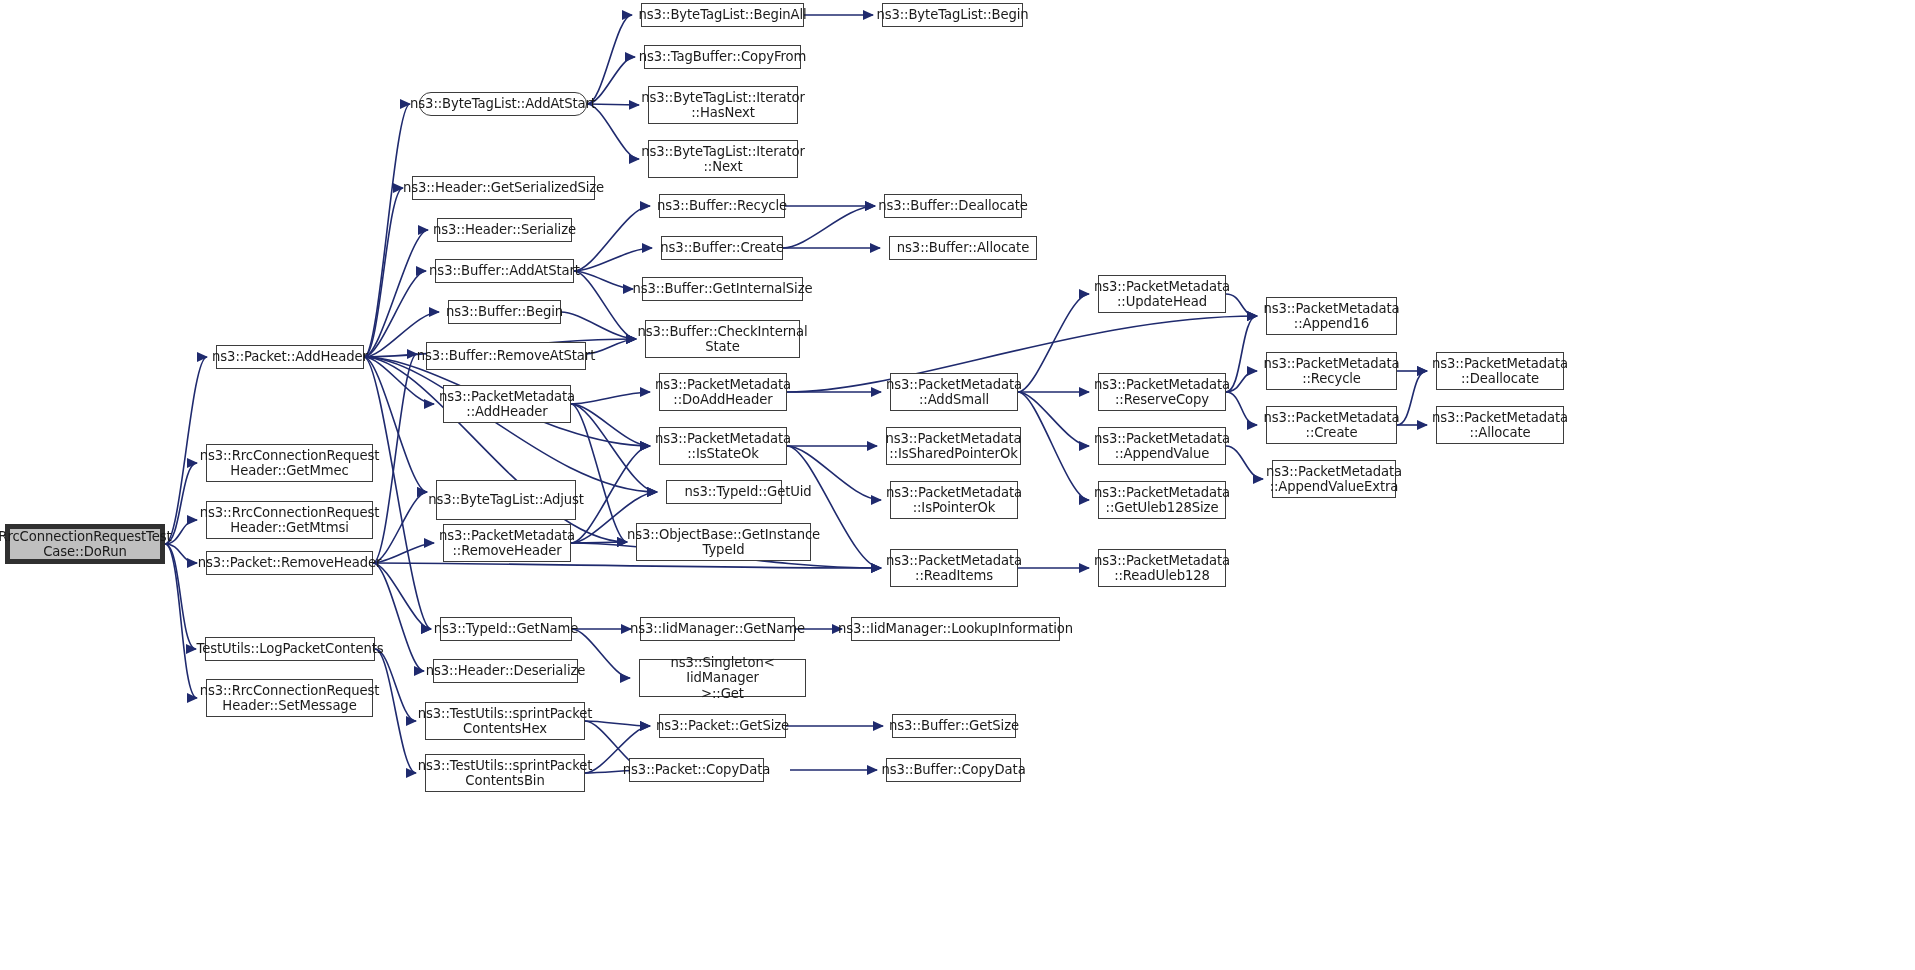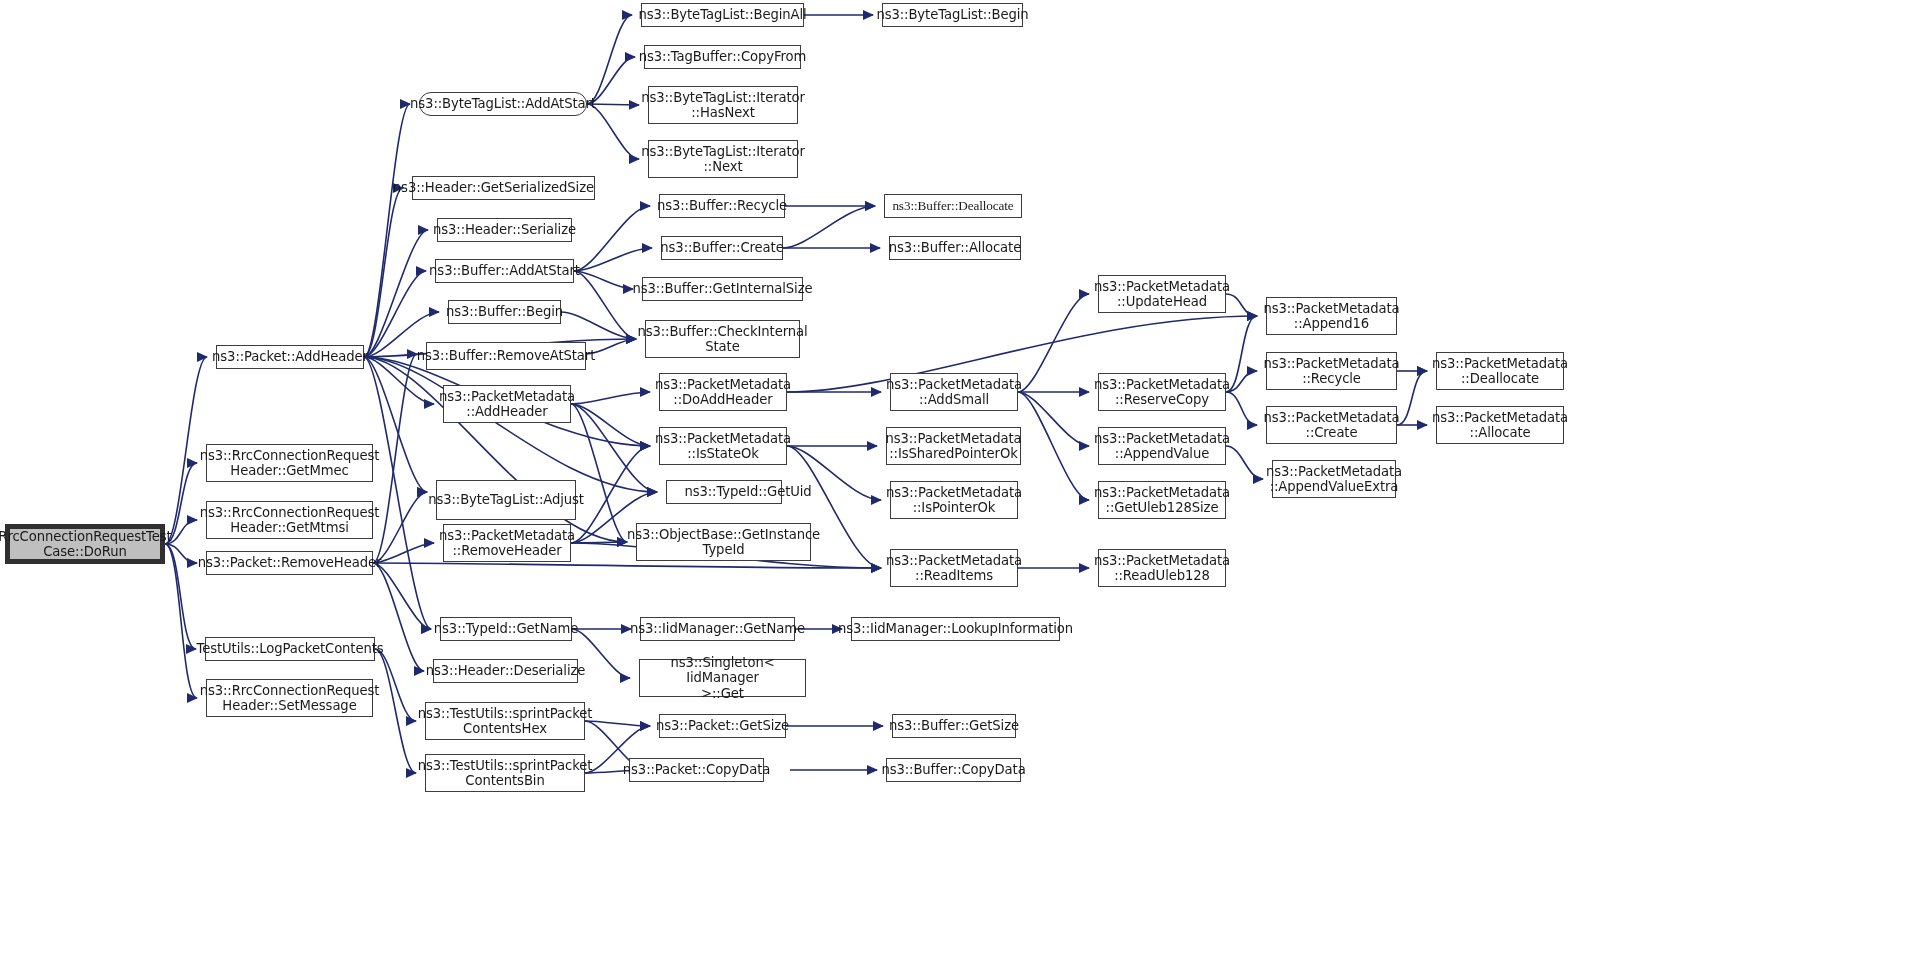--- a/index.html
+++ b/index.html
@@ -135,21 +135,21 @@
     <div class="node" style="left: 216px; top: 345px; width: 148px; height: 24px; background: rgb(255, 255, 255); border-color: rgb(61, 61, 61); color: rgb(26, 26, 26);"><span>ns3::Packet::AddHeader</span></div>
     <div class="node" style="left: 206px; top: 444px; width: 167px; height: 38px; background: rgb(255, 255, 255); border-color: rgb(61, 61, 61); color: rgb(26, 26, 26);"><span>ns3::RrcConnectionRequest
 Header::GetMmec</span></div>
     <div class="node" style="left: 206px; top: 501px; width: 167px; height: 38px; background: rgb(255, 255, 255); border-color: rgb(61, 61, 61); color: rgb(26, 26, 26);"><span>ns3::RrcConnectionRequest
 Header::GetMtmsi</span></div>
     <div class="node" style="left: 206px; top: 551px; width: 167px; height: 24px; background: rgb(255, 255, 255); border-color: rgb(61, 61, 61); color: rgb(26, 26, 26);"><span>ns3::Packet::RemoveHeader</span></div>
     <div class="node" style="left: 205px; top: 637px; width: 170px; height: 24px; background: rgb(255, 255, 255); border-color: rgb(61, 61, 61); color: rgb(26, 26, 26);"><span>TestUtils::LogPacketContents</span></div>
     <div class="node" style="left: 206px; top: 679px; width: 167px; height: 38px; background: rgb(255, 255, 255); border-color: rgb(61, 61, 61); color: rgb(26, 26, 26);"><span>ns3::RrcConnectionRequest
 Header::SetMessage</span></div>
     <div class="node" style="left: 419px; top: 92px; width: 168px; height: 24px; background: rgb(255, 255, 255); border-color: rgb(61, 61, 61); color: rgb(26, 26, 26); border-radius: 12px;"><span>ns3::ByteTagList::AddAtStart</span></div>
-    <div class="node" style="left: 412px; top: 176px; width: 183px; height: 24px; background: rgb(255, 255, 255); border-color: rgb(61, 61, 61); color: rgb(26, 26, 26); justify-content: flex-end;"><span>ns3::Header::GetSerializedSize</span></div>
+    <div class="node" style="left: 412px; top: 176px; width: 183px; height: 24px; background: rgb(255, 255, 255); border-color: rgb(61, 61, 61); color: rgb(26, 26, 26);"><span>ns3::Header::GetSerializedSize</span></div>
     <div class="node" style="left: 437px; top: 218px; width: 135px; height: 24px; background: rgb(255, 255, 255); border-color: rgb(61, 61, 61); color: rgb(26, 26, 26);"><span>ns3::Header::Serialize</span></div>
     <div class="node" style="left: 435px; top: 259px; width: 139px; height: 24px; background: rgb(255, 255, 255); border-color: rgb(61, 61, 61); color: rgb(26, 26, 26);"><span>ns3::Buffer::AddAtStart</span></div>
     <div class="node" style="left: 448px; top: 300px; width: 113px; height: 24px; background: rgb(255, 255, 255); border-color: rgb(61, 61, 61); color: rgb(26, 26, 26);"><span>ns3::Buffer::Begin</span></div>
     <div class="node" style="left: 426px; top: 342px; width: 160px; height: 28px; background: rgb(255, 255, 255); border-color: rgb(61, 61, 61); color: rgb(26, 26, 26);"><span>ns3::Buffer::RemoveAtStart</span></div>
     <div class="node" style="left: 443px; top: 385px; width: 128px; height: 38px; background: rgb(255, 255, 255); border-color: rgb(61, 61, 61); color: rgb(26, 26, 26);"><span>ns3::PacketMetadata
 ::AddHeader</span></div>
     <div class="node" style="left: 436px; top: 480px; width: 140px; height: 40px; background: rgb(255, 255, 255); border-color: rgb(61, 61, 61); color: rgb(26, 26, 26);"><span>ns3::ByteTagList::Adjust</span></div>
     <div class="node" style="left: 443px; top: 524px; width: 128px; height: 38px; background: rgb(255, 255, 255); border-color: rgb(61, 61, 61); color: rgb(26, 26, 26);"><span>ns3::PacketMetadata
 ::RemoveHeader</span></div>
     <div class="node" style="left: 440px; top: 617px; width: 132px; height: 24px; background: rgb(255, 255, 255); border-color: rgb(61, 61, 61); color: rgb(26, 26, 26);"><span>ns3::TypeId::GetName</span></div>
@@ -175,22 +175,22 @@
 ::IsStateOk</span></div>
     <div class="node" style="left: 666px; top: 480px; width: 116px; height: 24px; background: rgb(255, 255, 255); border-color: rgb(61, 61, 61); color: rgb(26, 26, 26); padding-left: 48px;"><span>ns3::TypeId::GetUid</span></div>
     <div class="node" style="left: 636px; top: 523px; width: 175px; height: 38px; background: rgb(255, 255, 255); border-color: rgb(61, 61, 61); color: rgb(26, 26, 26);"><span>ns3::ObjectBase::GetInstance
 TypeId</span></div>
     <div class="node" style="left: 640px; top: 617px; width: 155px; height: 24px; background: rgb(255, 255, 255); border-color: rgb(61, 61, 61); color: rgb(26, 26, 26);"><span>ns3::IidManager::GetName</span></div>
     <div class="node" style="left: 639px; top: 659px; width: 167px; height: 38px; background: rgb(255, 255, 255); border-color: rgb(61, 61, 61); color: rgb(26, 26, 26);"><span>ns3::Singleton&lt; IidManager
  &gt;::Get</span></div>
     <div class="node" style="left: 659px; top: 714px; width: 127px; height: 24px; background: rgb(255, 255, 255); border-color: rgb(61, 61, 61); color: rgb(26, 26, 26);"><span>ns3::Packet::GetSize</span></div>
     <div class="node" style="left: 629px; top: 758px; width: 135px; height: 24px; background: rgb(255, 255, 255); border-color: rgb(61, 61, 61); color: rgb(26, 26, 26);"><span>ns3::Packet::CopyData</span></div>
     <div class="node" style="left: 882px; top: 3px; width: 141px; height: 24px; background: rgb(255, 255, 255); border-color: rgb(61, 61, 61); color: rgb(26, 26, 26);"><span>ns3::ByteTagList::Begin</span></div>
-    <div class="node" style="left: 884px; top: 194px; width: 138px; height: 24px; background: rgb(255, 255, 255); border-color: rgb(61, 61, 61); color: rgb(26, 26, 26); font-family: Liberation Serif, serif;"><span>ns3::Buffer::Deallocate</span></div>
-    <div class="node" style="left: 889px; top: 236px; width: 132px; height: 24px; background: rgb(255, 255, 255); border-color: rgb(61, 61, 61); color: rgb(26, 26, 26);"><span>ns3::Buffer::Allocate</span></div>
+    <div class="node" style="left: 884px; top: 194px; width: 138px; height: 24px; background: rgb(255, 255, 255); border-color: rgb(61, 61, 61); color: rgb(26, 26, 26);"><span>ns3::Buffer::Deallocate</span></div>
+    <div class="node" style="left: 889px; top: 236px; width: 148px; height: 24px; background: rgb(255, 255, 255); border-color: rgb(61, 61, 61); color: rgb(26, 26, 26);"><span>ns3::Buffer::Allocate</span></div>
     <div class="node" style="left: 890px; top: 373px; width: 128px; height: 38px; background: rgb(255, 255, 255); border-color: rgb(61, 61, 61); color: rgb(26, 26, 26);"><span>ns3::PacketMetadata
 ::AddSmall</span></div>
     <div class="node" style="left: 886px; top: 427px; width: 135px; height: 38px; background: rgb(255, 255, 255); border-color: rgb(61, 61, 61); color: rgb(26, 26, 26);"><span>ns3::PacketMetadata
 ::IsSharedPointerOk</span></div>
     <div class="node" style="left: 890px; top: 481px; width: 128px; height: 38px; background: rgb(255, 255, 255); border-color: rgb(61, 61, 61); color: rgb(26, 26, 26);"><span>ns3::PacketMetadata
 ::IsPointerOk</span></div>
     <div class="node" style="left: 890px; top: 549px; width: 128px; height: 38px; background: rgb(255, 255, 255); border-color: rgb(61, 61, 61); color: rgb(26, 26, 26);"><span>ns3::PacketMetadata
 ::ReadItems</span></div>
     <div class="node" style="left: 851px; top: 617px; width: 209px; height: 24px; background: rgb(255, 255, 255); border-color: rgb(61, 61, 61); color: rgb(26, 26, 26);"><span>ns3::IidManager::LookupInformation</span></div>
     <div class="node" style="left: 892px; top: 714px; width: 124px; height: 24px; background: rgb(255, 255, 255); border-color: rgb(61, 61, 61); color: rgb(26, 26, 26);"><span>ns3::Buffer::GetSize</span></div>

